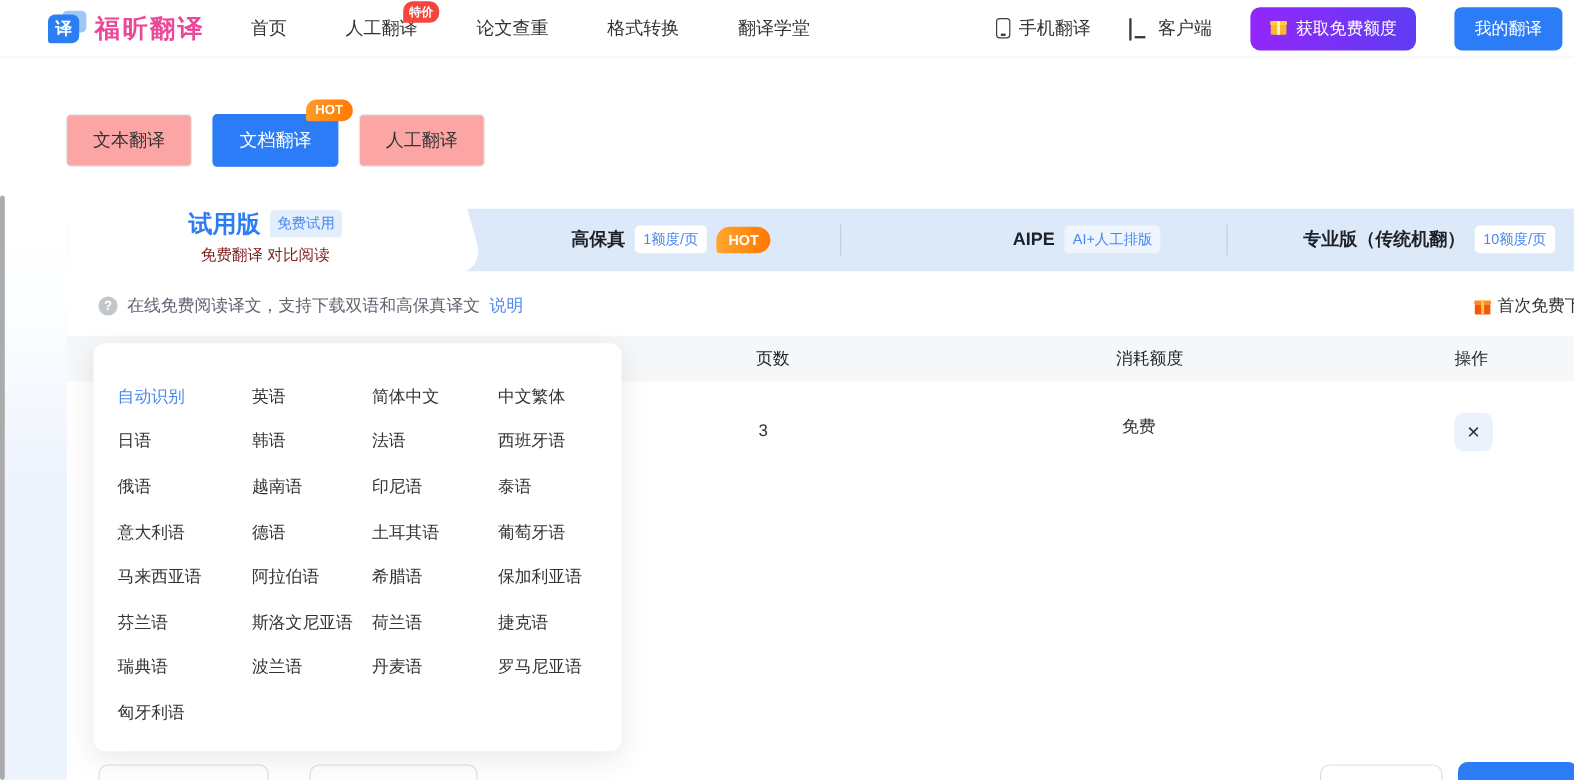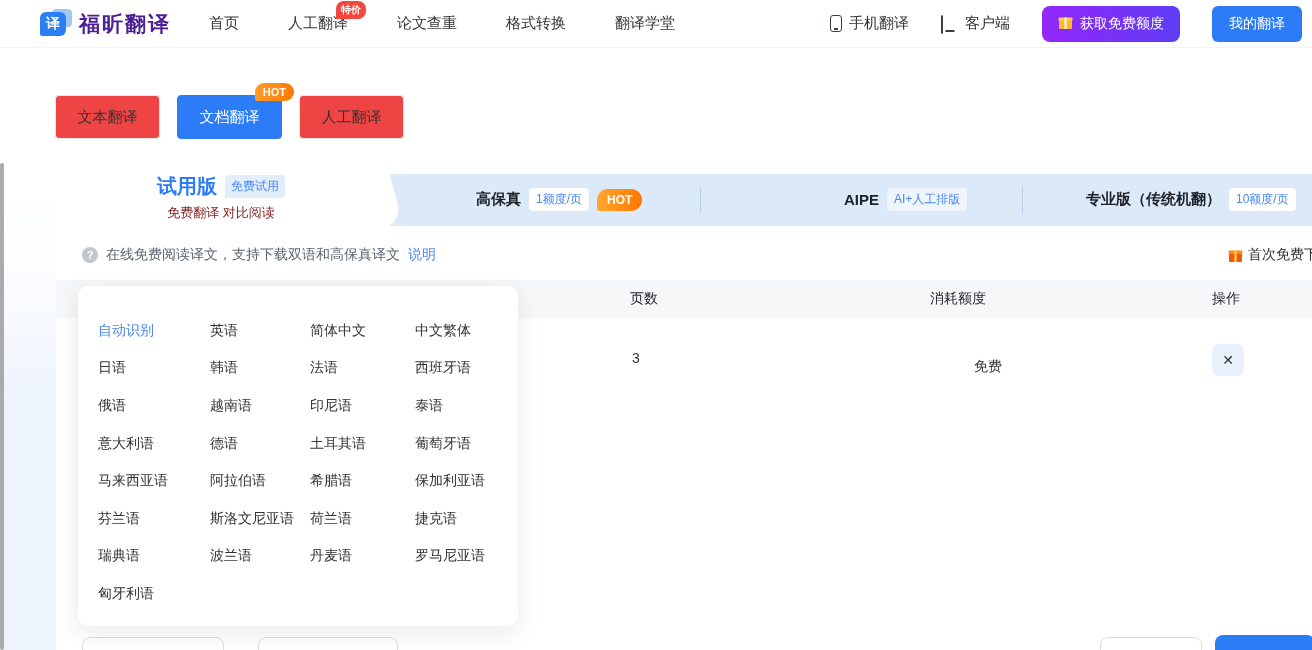--- a/index.html
+++ b/index.html
@@ -8,41 +8,41 @@
   .screen { position:relative; width:1312px; height:650px; overflow:hidden; background:#fff; }
 
   
   .topnav { position:absolute; top:0; left:0; width:100%; height:48px; background:#fff;
     display:flex; align-items:center; padding:0 8px 0 40px; border-bottom:1px solid #f2f3f5; z-index:30; }
   .logo { display:flex; align-items:center; gap:9px; }
   .logo-mark { position:relative; width:30px; height:30px; }
   .logo-mark .back { position:absolute; right:-2px; top:0; width:20px; height:18px; background:#9ec9f7; border-radius:4px; }
   .logo-mark .front { position:absolute; left:0; top:3px; width:26px; height:24px; background:#2b7ff2; border-radius:6px 6px 6px 2px;
     color:#fff; font-size:14px; font-weight:bold; display:flex; align-items:center; justify-content:center; }
-  .logo-name { font-size:21px; font-weight:bold; color:#4c1d95; letter-spacing:2px; }
+  .logo-name { font-size:21px; font-weight:bold; color:#ec4899; letter-spacing:2px; }
   .menu { display:flex; margin-left:38px; gap:49px; }
   .menu-item { position:relative; font-size:15px; color:#333; cursor:pointer; white-space:nowrap; }
   .badge-hot-red { position:absolute; top:-13px; right:-18px; background:#f5453d; color:#fff;
     font-size:10px; font-weight:bold; padding:2px 5px; border-radius:8px 8px 8px 0; }
   .nav-right { margin-left:auto; display:flex; align-items:center; gap:32px; }
   .nav-tool { display:flex; align-items:center; gap:7px; font-size:15px; color:#333; cursor:pointer; white-space:nowrap; }
   .phone-ic { width:12px; height:17px; border:1.6px solid #3a3f47; border-radius:3px; position:relative; }
   .phone-ic:after { content:""; position:absolute; left:50%; bottom:1px; transform:translateX(-50%); width:4px; height:1.6px; background:#3a3f47; }
   .mon-ic { width:17px; height:16px; position:relative; }
   .mon-ic .scr { width:17px; height:11px; border:1.6px solid #3a3f47; border-radius:2px; }
   .mon-ic:after { content:""; position:absolute; left:50%; bottom:0; transform:translateX(-50%); width:9px; height:1.8px; background:#3a3f47; }
   .btn-quota { display:flex; align-items:flex-start; gap:7px; border:none; cursor:pointer;
     background:linear-gradient(90deg, var(--purple1,#9327fa), var(--purple2,#5f3cf3));
     color:#fff; font-size:14px; font-weight:normal; padding:9px 16px; border-radius:8px; }
   .btn-mine { border:none; cursor:pointer; background:var(--accent,#2b7cf6); color:#fff;
     font-size:14px; padding:9px 17px; border-radius:6px; margin-right:2px; }
 
   
   .mode-tabs { position:absolute; top:95px; left:55px; display:flex; gap:17px; z-index:10; }
-  .mode-tab { position:relative; width:105px; height:44px; background:#ef4444; border:1px solid #e7e8ea;
+  .mode-tab { position:relative; width:105px; height:44px; background:#fca5a5; border:1px solid #e7e8ea;
     border-radius:4px; font-size:15px; color:#333; display:flex; align-items:center; justify-content:center; cursor:pointer; }
   .mode-tab.active { background:var(--accent,#2b7cf6); border-color:var(--accent,#2b7cf6); color:#fff; }
   .badge-hot-orange { position:absolute; top:-13px; right:-13px; color:#fff; font-size:11px; font-weight:bold;
     padding:3px 8px; border-radius:9px 9px 9px 2px;
     background:linear-gradient(90deg,#ff9b2b,#ff7800); }
 
   
   .gutter { position:absolute; left:4px; top:166px; width:52px; height:484px;
     background:linear-gradient(180deg,#ffffff 0%,#fdfeff 18%,#eef4fd 48%,#eef4fd 100%); }
   .edge-scrollbar { position:absolute; left:0; top:163px; width:4px; height:487px; background:#a9abad; border-radius:2px; }
@@ -76,21 +76,21 @@
   .promo { position:absolute; right:-6px; top:80px; display:flex; align-items:center; gap:5px;
     font-size:14px; color:#333; white-space:nowrap; cursor:pointer; }
 
   
   .tbl-head { position:absolute; left:0; top:114px; width:1256px; height:38px; background:#f6f7f9;
     font-size:14px; color:#1d2129; }
   .tbl-head span { position:absolute; top:10px; }
   .th-pages { left:574px; } .th-quota { left:874px; } .th-action { left:1156px; }
   .tbl-row { position:absolute; left:0; top:152px; width:1256px; height:80px; background:#fff; font-size:14px; color:#333; }
   .td-pages { position:absolute; left:576px; top:32px; }
-  .td-quota { position:absolute; left:879px; top:40px;margin-left:39px; }
+  .td-quota { position:absolute; left:879px; top:29px; }
   .btn-close { position:absolute; left:1156px; top:26px; width:32px; height:32px; background:#e9f1fd;
     border:none; border-radius:8px; font-size:14px; color:#333; cursor:pointer;
     display:flex; align-items:center; justify-content:center; }
 
   
   .cut-btn { position:absolute; background:#fff; border:1px solid #dcdee2; border-radius:8px; height:40px; }
   .cut-btn.b1 { left:26px; top:471px; width:142px; }
   .cut-btn.b2 { left:202px; top:471px; width:140px; }
   .cut-btn.b3 { left:1044px; top:471px; width:102px; }
   .cut-btn.primary { left:1159px; top:469px; width:100px; background:var(--accent,#2b7cf6); border:none; }

